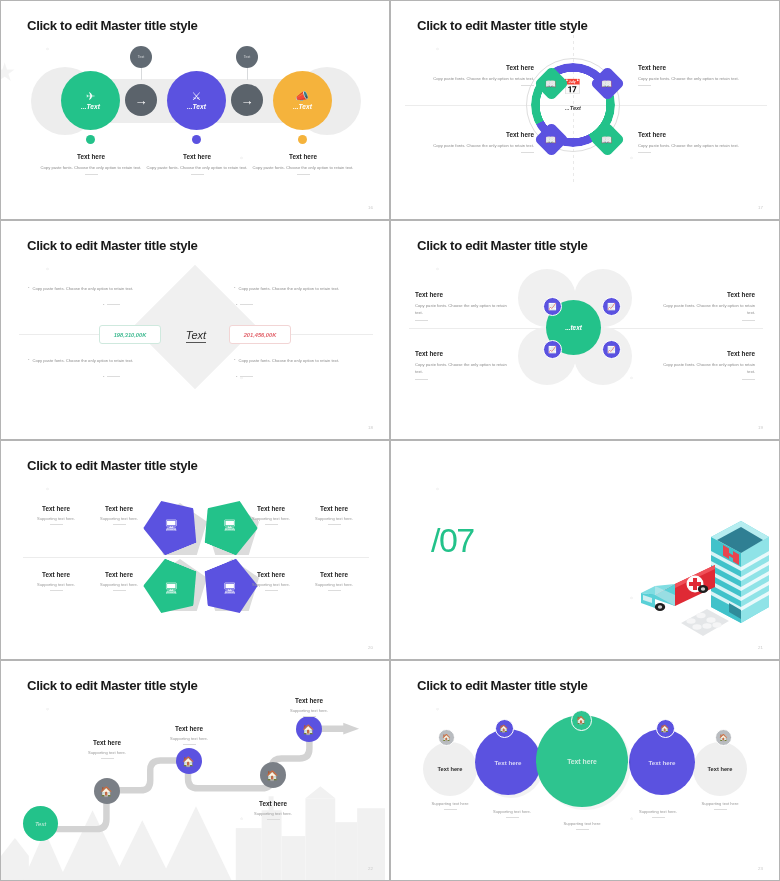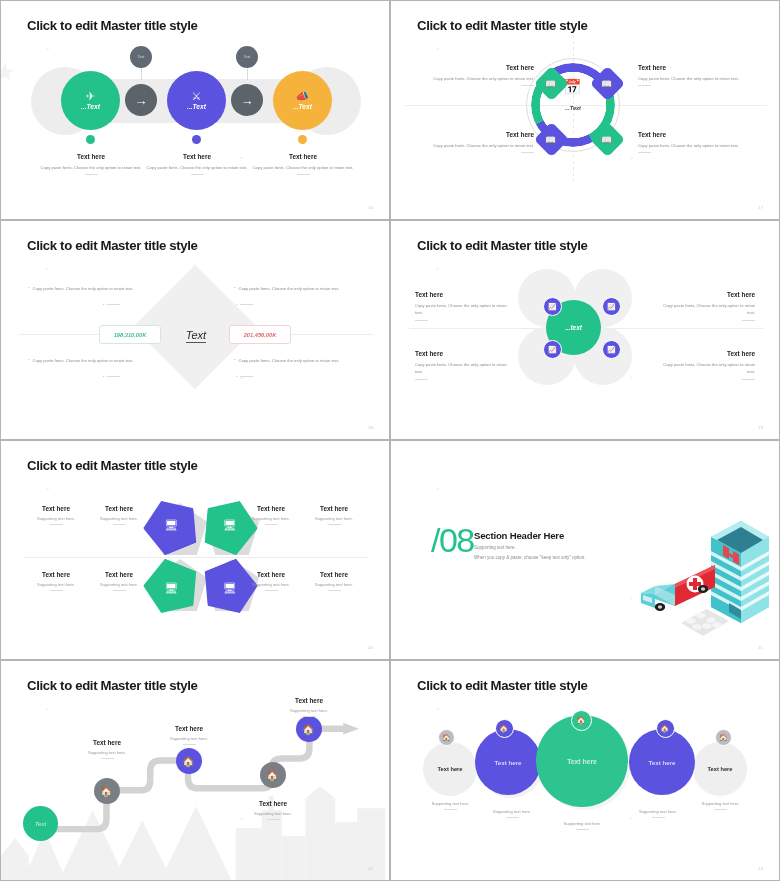--- a/index.html
+++ b/index.html
@@ -500,26 +500,21 @@
       <div class="sup" style="margin-top:4px;">Supporting text here.</div>
       <span class="dash" style="margin:3px auto 0;"></span>
     </div>
 
     <div class="pageno">20</div>
   </div>
 
   <div class="slide">
     <div class="wm"></div>
 
-    <div class="num6">/08</div>
-    <div class="s6h">
-      <div class="h">Section Header Here</div>
-      <div class="s">Supporting text here.</div>
-      <div class="s2">When you copy &amp; paste, choose "keep text only" option.</div>
-    </div>
+    <div class="num6">/07</div>
 
     <svg class="illo" viewBox="0 0 150 140">
 
       <g opacity="0.9">
         <path d="M62 116 L88 102 L110 114 L84 129 Z" fill="#e2e4e6"></path>
         <g fill="#f4f5f6">
           <ellipse cx="72" cy="114" rx="4.6" ry="2.8"></ellipse>
           <ellipse cx="82" cy="108.5" rx="4.6" ry="2.8"></ellipse>
           <ellipse cx="92" cy="113" rx="4.6" ry="2.8"></ellipse>
           <ellipse cx="78" cy="120" rx="4.6" ry="2.8"></ellipse>

